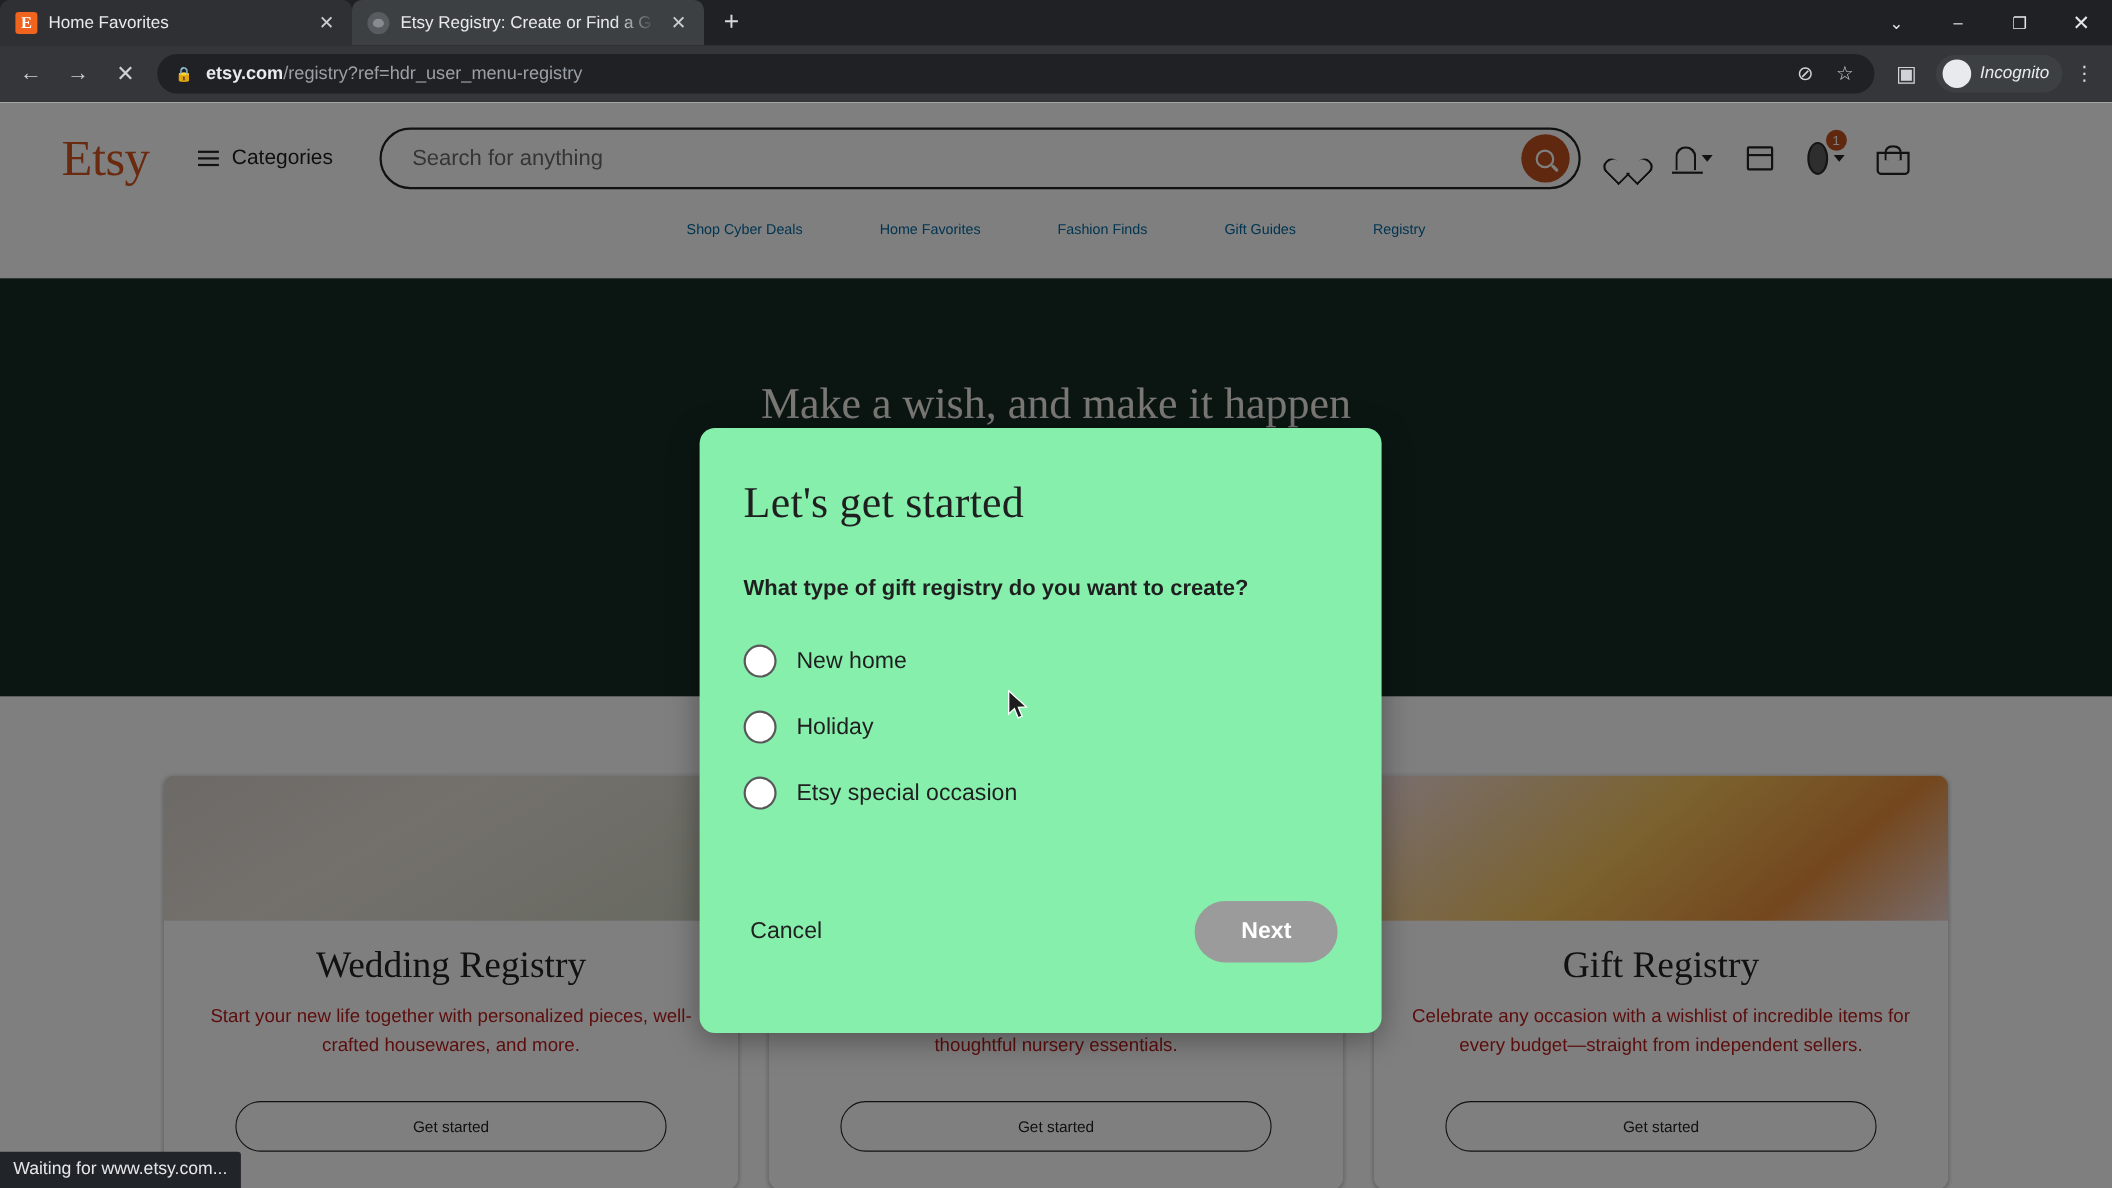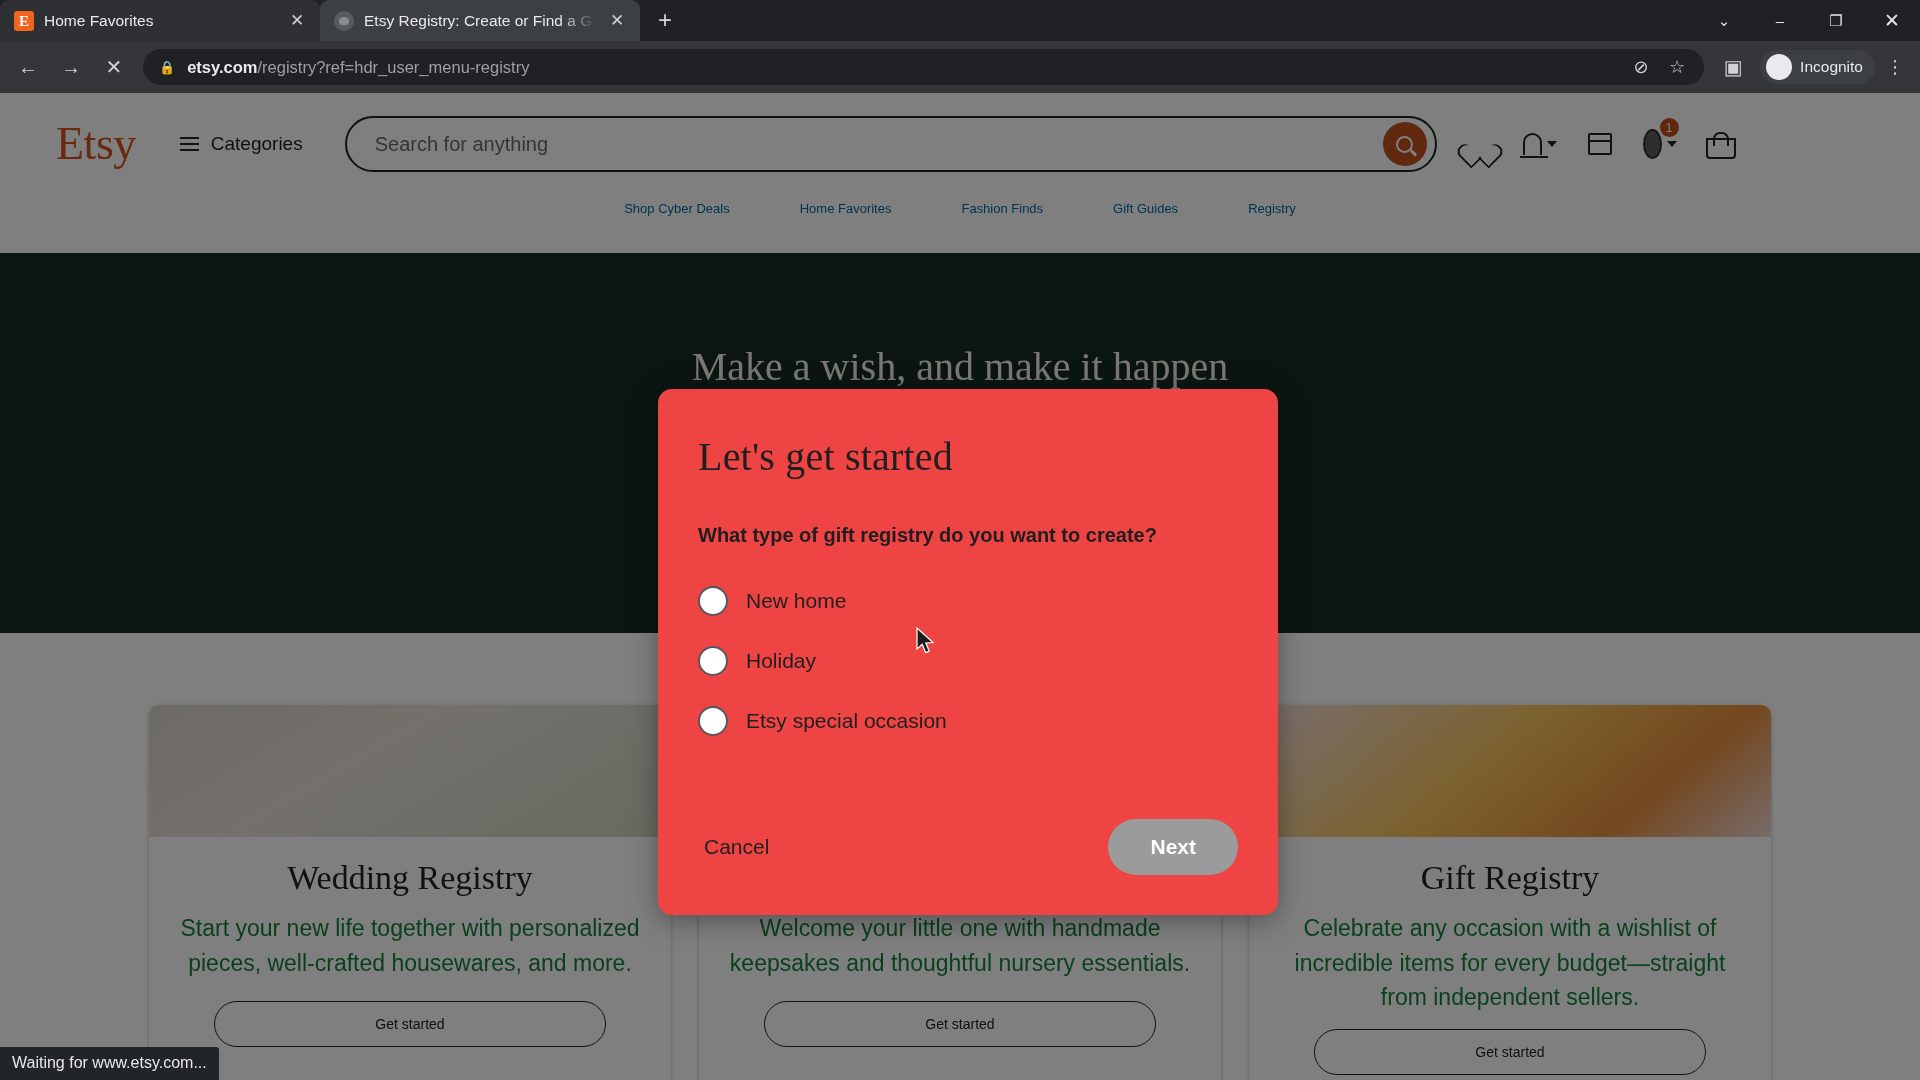--- a/index.html
+++ b/index.html
@@ -88,21 +88,21 @@
   .incognito-chip {
     height: 34px; display:flex; align-items:center; gap: 8px;
     padding: 0 12px 0 6px; border-radius: 17px; background:#3c4043;
     margin-left: 4px;
   }
   .incog-av {
     width: 26px; height:26px; border-radius:50%;
     background:#e8eaed; color:#202124;
     display:flex; align-items:center; justify-content:center; font-size:15px;
   }
-  .incognito-chip span { color:#e8eaed; font-size:15.5px; }
+  .incognito-chip span { color:#e8eaed; font-size:15.5px;font-style:italic; }
   .kebab { width: 34px; text-align:center; color:#d5d8db; font-size:18px; line-height:1; }
 
   
   .page { position: relative; width: 1920px; height: 987px; background: #ffffff; overflow: hidden; }
 
   .etsy-header {
     height: 160px; background:#fff; position:relative;
     padding-top: 12px;
   }
   .hdr-row { display:flex; align-items:center; height: 78px; padding: 0 56px; gap: 0; }
@@ -185,37 +185,37 @@
   }
   .card-img { height: 132px; }
   .card-img.wedding { background: linear-gradient(150deg,#d9d4cd 0%,#e8e2da 40%,#cfd3c2 100%); }
   .card-img.baby    { background: linear-gradient(150deg,#ddd6cf 0%,#cdbfb4 55%,#b9a99a 100%); }
   .card-img.gift    { background: linear-gradient(140deg,#f3dfe1 0%,#f6c45c 45%,#e88f3d 75%,#f0d7d4 100%); }
   .card-body { padding: 22px 30px 34px; text-align:center; }
   .card-title {
     font-family:"Liberation Serif", serif; font-weight:400;
     font-size: 34px; color:#222; margin-bottom: 14px;
   }
-  .card-desc { font-size: 23px; color:#15803d; line-height: 1.5; min-height: 76px; }
+  .card-desc { font-size: 17px; color:#b91c1c; line-height: 1.5; min-height: 76px; }
   .card-btn {
     margin-top: 14px; display:inline-block; width: 392px; padding: 14px 0;
     border: 1.6px solid #222; border-radius: 28px;
     font-size: 14px; color:#222; background:#fff;
   }
 
   .page-dim {
     position:absolute; inset: 0; background: rgba(0,0,0,.50); z-index: 50;
   }
 
   
   .modal {
     position:absolute; z-index: 60;
-    left: 658px; top: 296px; width: 620px;
-    background:#ef4444; border-radius: 14px;
-    padding: 44px 40px 40px;
+    left: 636px; top: 296px; width: 620px;
+    background:#86efac; border-radius: 14px;
+    padding: 44px 40px 64px;
     box-shadow: 0 6px 28px rgba(0,0,0,.35);
   }
   .modal h2 {
     font-family:"Liberation Serif", serif; font-weight:400;
     font-size: 40px; color:#1f1f1f; letter-spacing: .2px;
   }
   .modal-q {
     margin-top: 44px; font-size: 20px; font-weight: bold; color:#1f1f1f;
   }
   .options { margin-top: 24px; }

